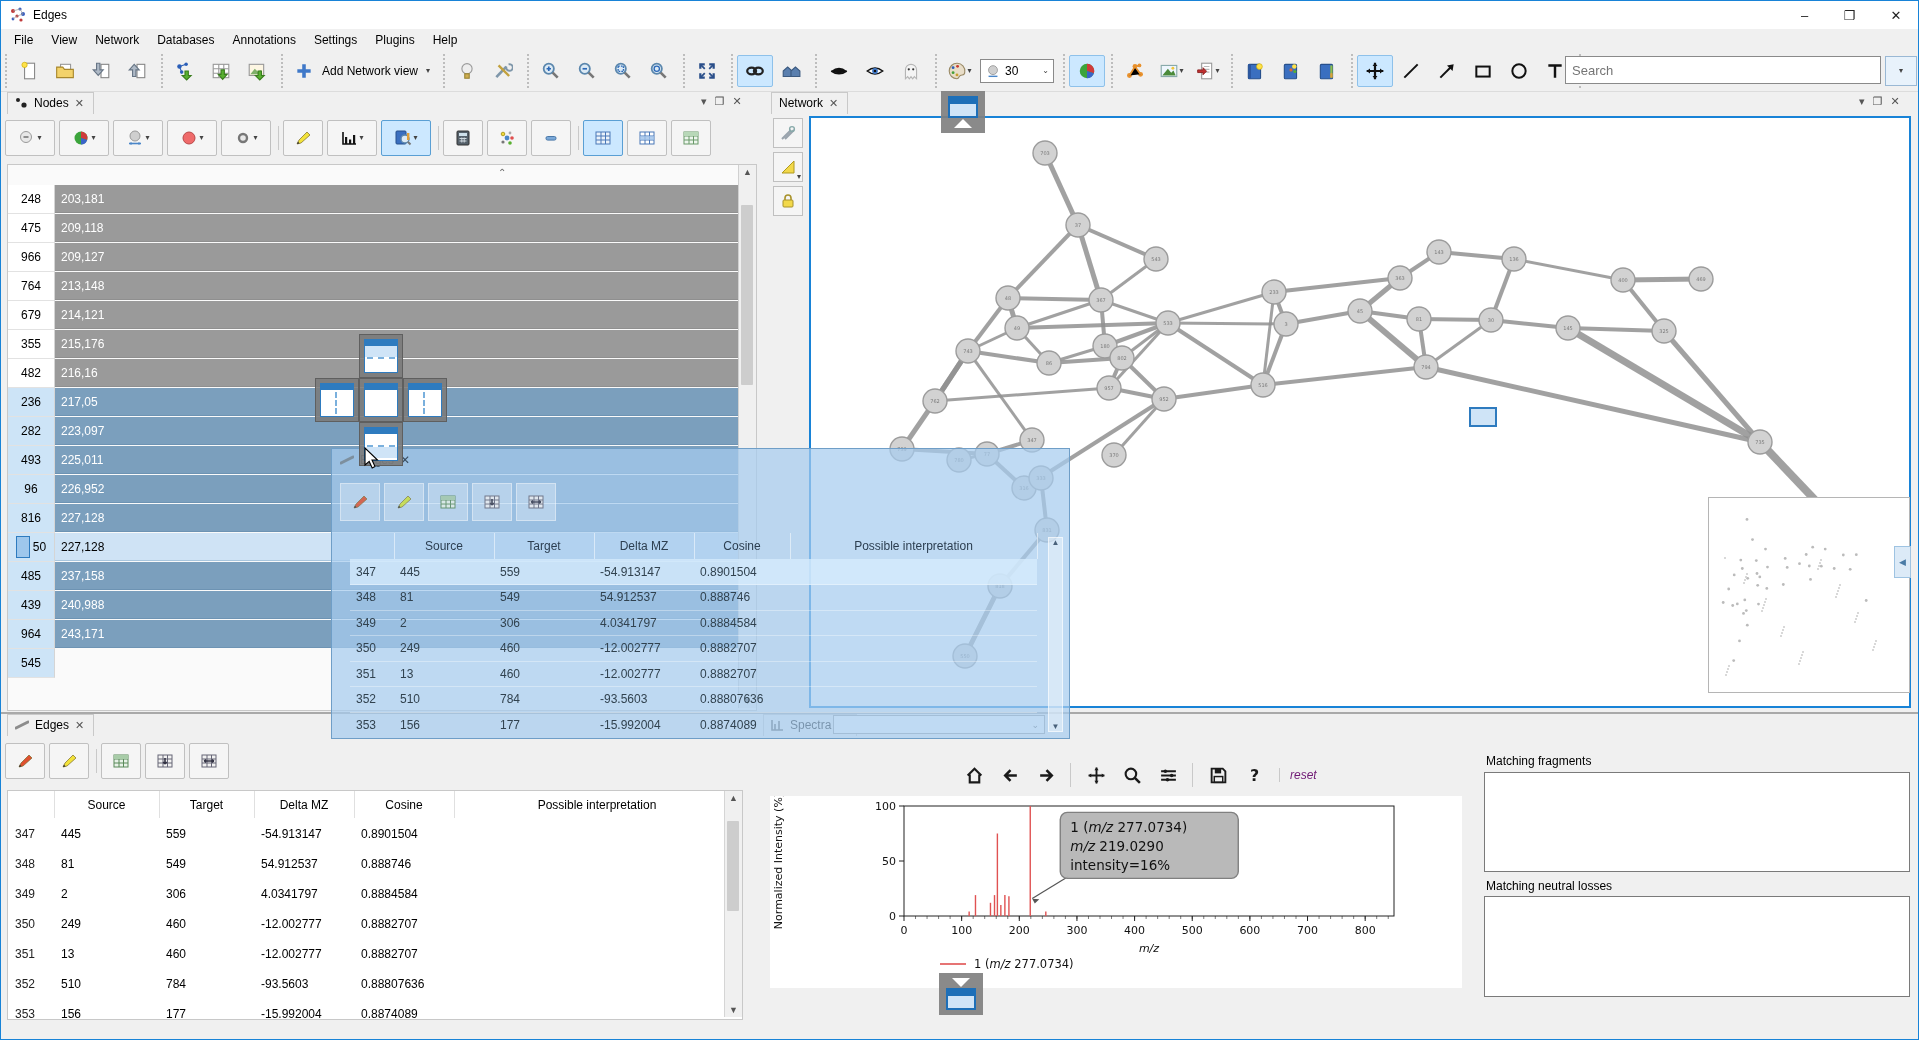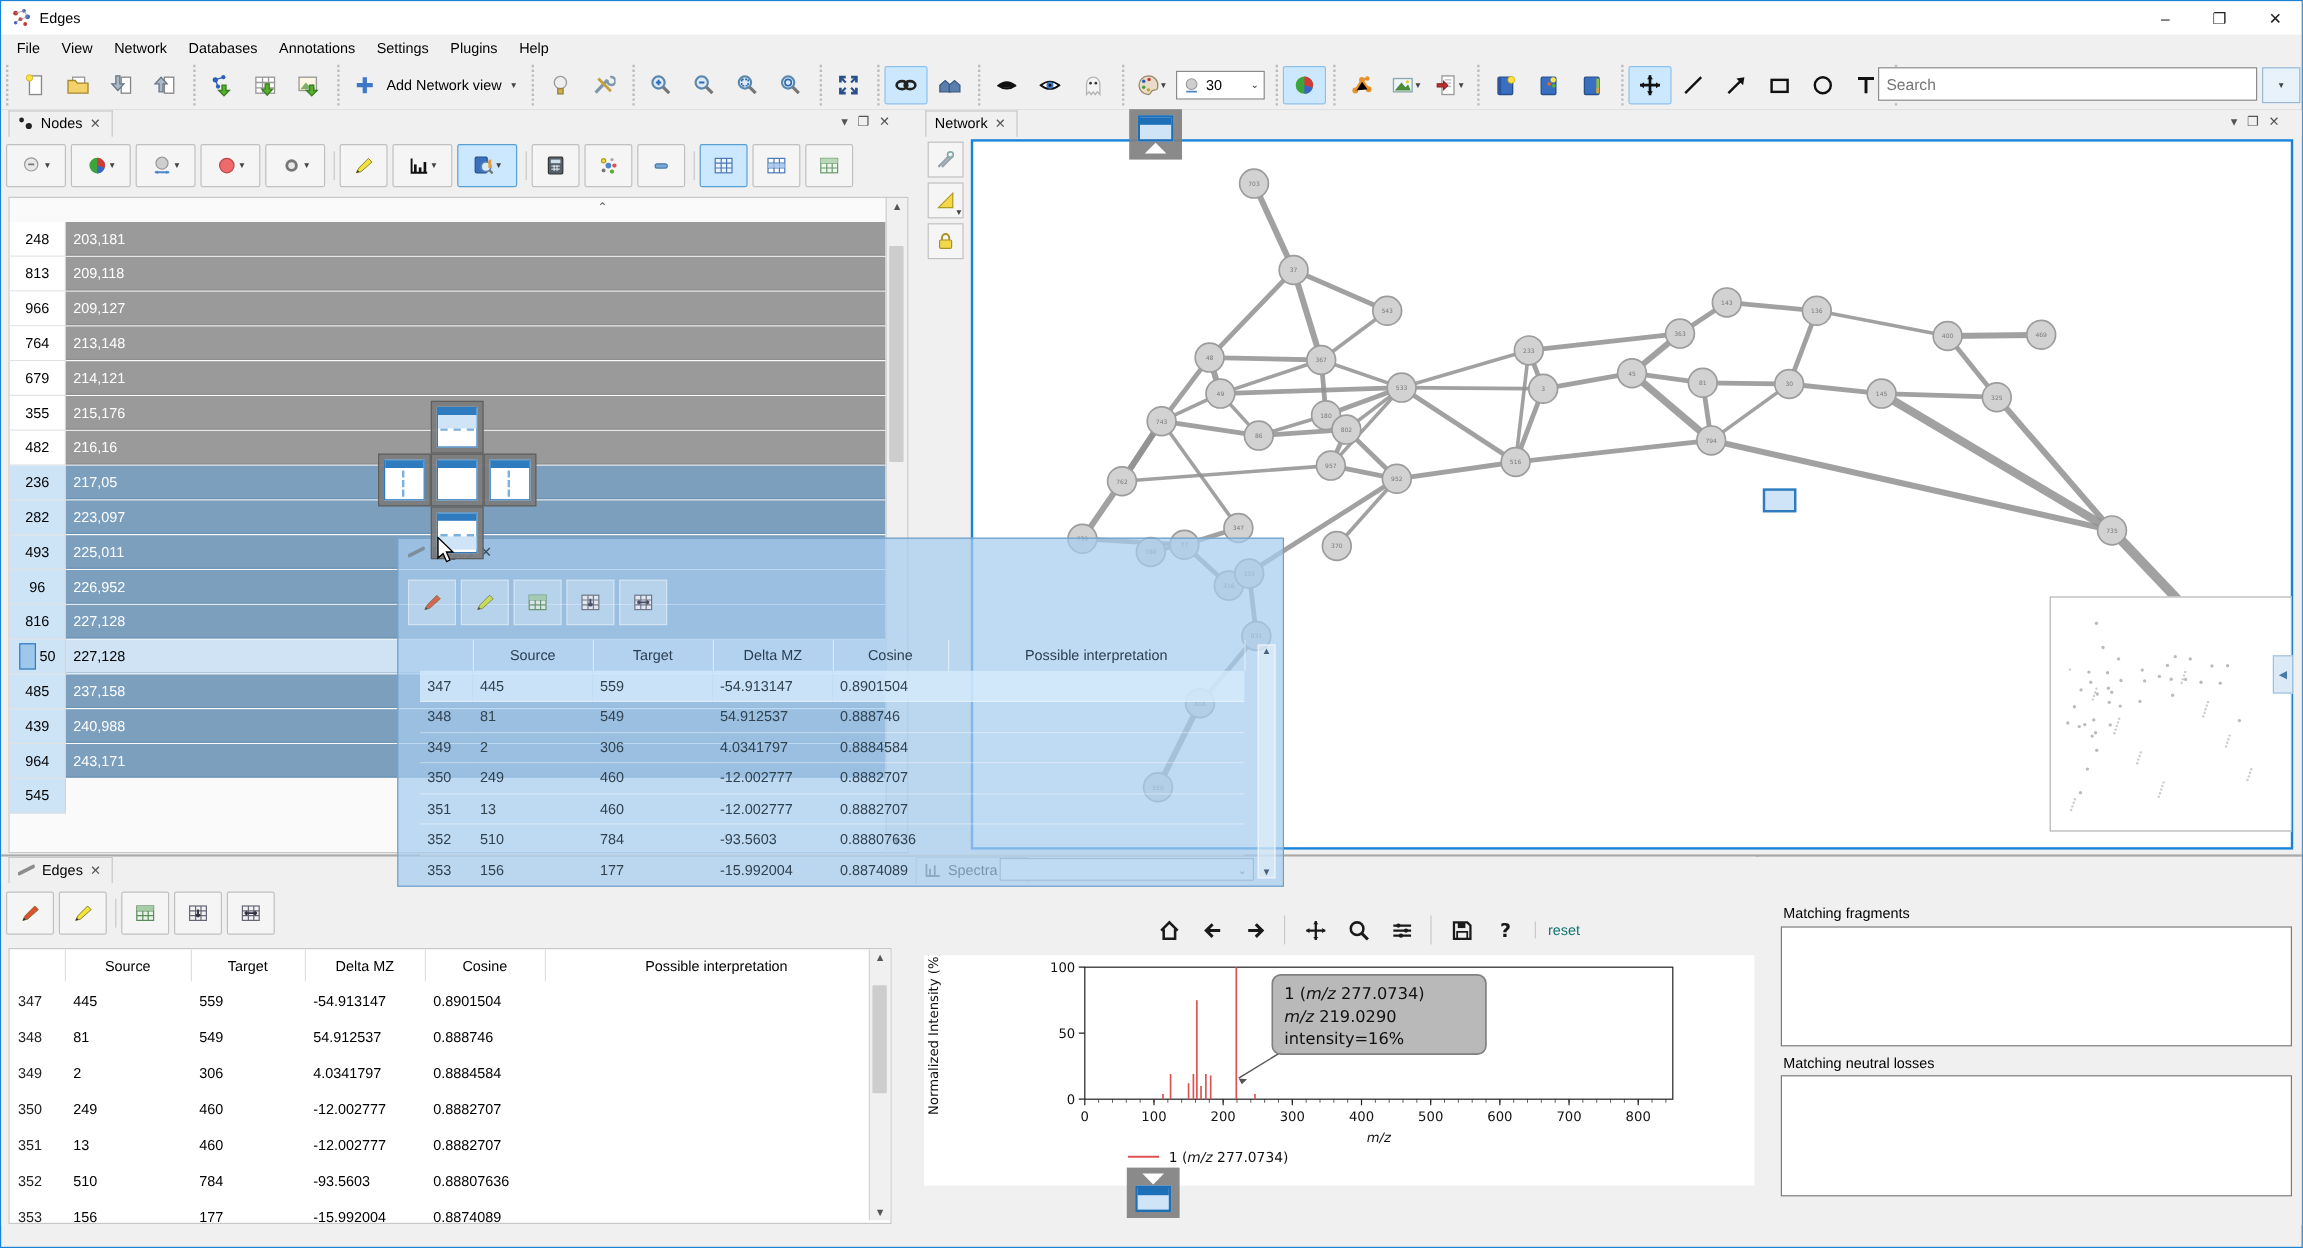--- a/index.html
+++ b/index.html
@@ -29,21 +29,21 @@
   .tabbar{height:22px;display:flex;align-items:flex-end;background:#f0f0f0;}
   .tab{display:inline-flex;align-items:center;gap:6px;padding:3px 9px 4px 7px;background:#f0f0f0;border:1px solid #c9c9c9;border-bottom:none;}
   .tab .x{color:#555;font-size:11px;}
   .dockbtns{position:absolute;top:3px;display:flex;gap:8px;color:#555;font-size:11px;}
   
   #dock-left{left:0;top:91px;width:756px;height:620px;background:#f0f0f0;}
   #nodes-toolbar{position:absolute;left:4px;top:24px;height:44px;display:flex;align-items:center;}
   #nodes-table{position:absolute;left:6px;top:72px;width:748px;height:545px;background:#fafafa;border:1px solid #c8c8c8;overflow:hidden;}
   .nrow{position:absolute;left:0;width:746px;height:29px;}
   .nrow .rh{position:absolute;left:0;top:0;width:46px;height:28px;background:#fff;border-right:1px solid #d5d5d5;border-bottom:1px solid #e2e2e2;display:flex;align-items:center;justify-content:center;}
-  .nrow .rv{position:absolute;left:47px;top:0;width:683px;height:28px;display:flex;align-items:center;padding-left:6px;border-bottom:1px solid #8f8f8f;box-sizing:border-box;}
+  .nrow .rv{position:absolute;left:47px;top:0;width:754px;height:28px;display:flex;align-items:center;padding-left:6px;border-bottom:1px solid #8f8f8f;box-sizing:border-box;}
   .nrow.sel .rh{background:#cde4f7;}
   .nrow.sel .rv{background:#7b9fbd;color:#fff;border-bottom-color:#6d93b3;}
   .nrow.norm .rv{background:#9a9a9a;color:#fff;}
   .nrow.cur .rh{background:#cde4f7;}
   .nrow.cur .rv{background:#cfe3f5;color:#000;border-bottom-color:#a9c6de;}
   #nodes-vscroll{position:absolute;right:0;top:0;width:17px;height:543px;background:#f0f0f0;border-left:1px solid #d0d0d0;}
   .scroll-thumb{position:absolute;left:2px;width:12px;background:#cdcdcd;border-radius:1px;}
   
   #dock-network{left:758px;top:91px;width:1161px;height:620px;background:#f0f0f0;}
   #net-viewport{position:absolute;left:50px;top:24px;width:1102px;height:592px;background:#fff;border:2px solid #1883d7;box-sizing:border-box;}
@@ -666,21 +666,21 @@
       <div class="abs" style="left:490px;top:2px;color:#666;font-size:10px">⌃</div>
       <div id="nodes-rows">
           <div class="nrow norm" style="top: 20px;">
             <div class="rh">
               <span>248</span>
             </div>
             <div class="rv">203,181</div>
           </div>
           <div class="nrow norm" style="top: 49px;">
             <div class="rh">
-              <span>813</span>
+              <span>475</span>
             </div>
             <div class="rv">209,118</div>
           </div>
           <div class="nrow norm" style="top: 78px;">
             <div class="rh">
               <span>966</span>
             </div>
             <div class="rv">209,127</div>
           </div>
           <div class="nrow norm" style="top: 107px;">
@@ -1238,21 +1238,21 @@
             </svg>
           </span>
         </div>
         <div class="mplbtn">
           <span>
             <svg class="icon18" style="width:19px;height:19px" viewBox="0 0 18 18">
               <text x="9" y="14" font-size="15" font-family="DejaVu Sans" font-weight="bold" text-anchor="middle" fill="#1a1a1a">?</text>
             </svg>
           </span>
         </div>
-        <div style="padding: 0px 10px; border-left: 1px solid rgb(201, 201, 201); margin-left: 4px; font-size: 12px; color: #0f766e;">reset</div>
+        <div style="padding: 0px 10px; border-left: 1px solid rgb(201, 201, 201); margin-left: 4px; font-size: 12px; color: #701a75; font-style: italic;">reset</div>
       </div>
     <div id="figure">
       <svg id="figure-svg" width="692" height="192">
           <rect x="134" y="10" width="490" height="110" fill="#fff" stroke="#222"></rect>
           <line x1="134" y1="120" x2="134" y2="125" stroke="#222"></line>
           <text x="134" y="138" font-size="11" text-anchor="middle" fill="#111" font-family="DejaVu Sans">0</text>
           <line x1="191.64705882352942" y1="120" x2="191.64705882352942" y2="125" stroke="#222"></line>
           <text x="191.64705882352942" y="138" font-size="11" text-anchor="middle" fill="#111" font-family="DejaVu Sans">100</text>
           <line x1="249.29411764705884" y1="120" x2="249.29411764705884" y2="125" stroke="#222"></line>
           <text x="249.29411764705884" y="138" font-size="11" text-anchor="middle" fill="#111" font-family="DejaVu Sans">200</text>

